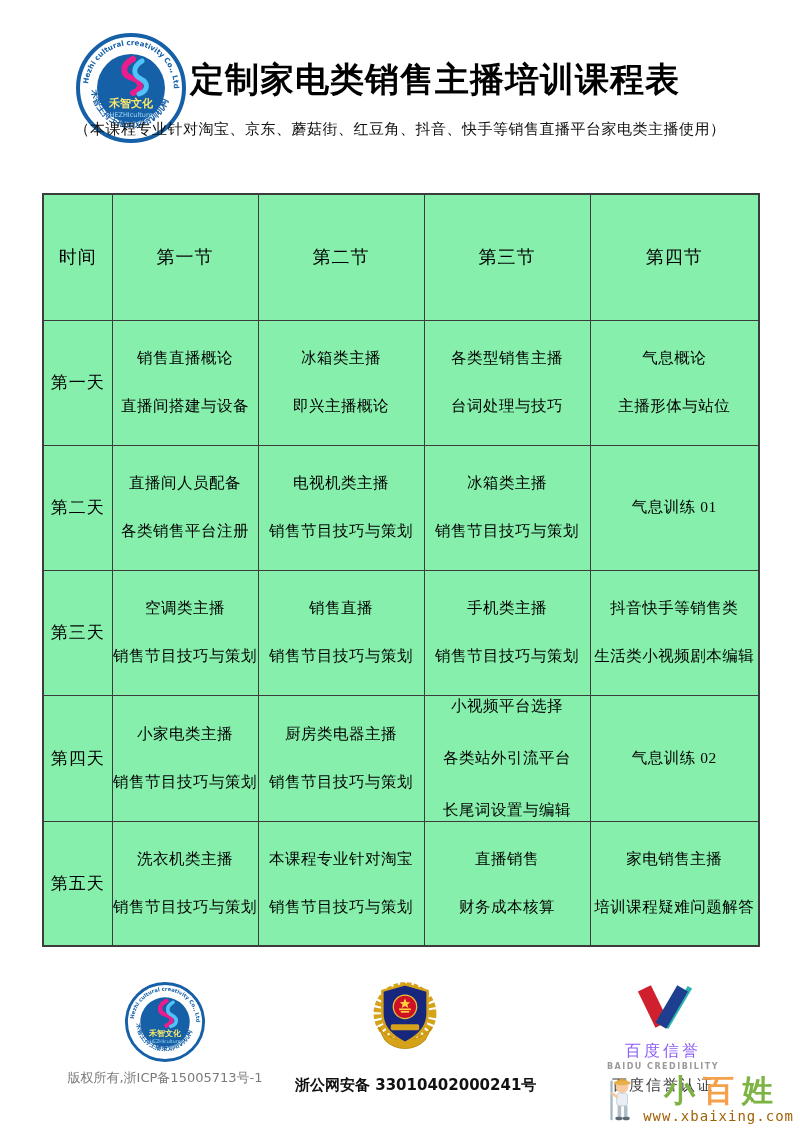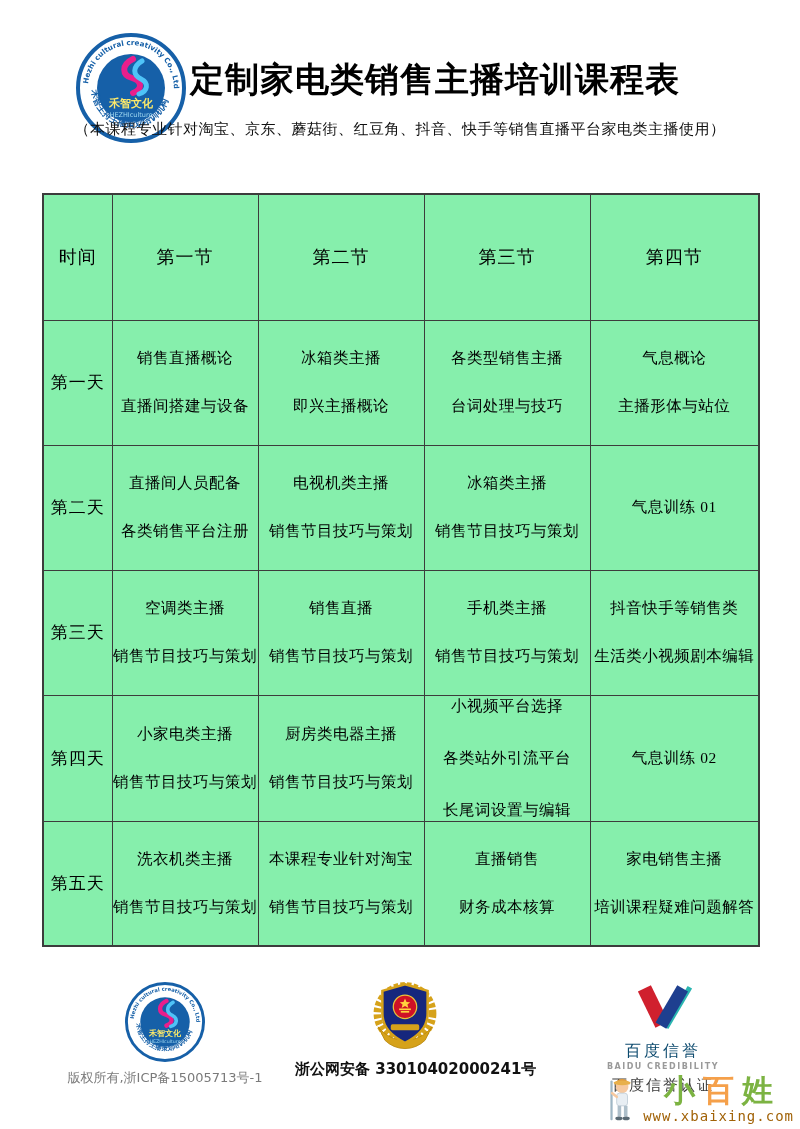--- a/index.html
+++ b/index.html
@@ -45,24 +45,24 @@
   
   .f-block { position:absolute; text-align:center; }
   .f-left   { left:55px;  top:982px; width:220px; }
   .f-center { left:295px; top:980px; width:220px; }
   .f-right  { left:578px; top:983px; width:170px; }
   .f-left .caption {
     margin-top:3px; font-family:"DejaVu Sans", sans-serif;
     font-size:13px; color:#7a7a7a; white-space:nowrap;
   }
   .f-center .caption {
-    margin-top:4px; font-family:"DejaVu Sans", sans-serif;
+    margin-top:20px; font-family:"DejaVu Sans", sans-serif;
     font-size:15px; font-weight:bold; color:#111; white-space:nowrap;
   }
-  .baidu-cn { margin-top:2px; font-family:"DejaVu Sans", sans-serif; font-size:16px; color:#0c4a6e; letter-spacing:3px; }
+  .baidu-cn { margin-top:2px; font-family:"DejaVu Sans", sans-serif; font-size:16px; color:#8b5cf6; letter-spacing:3px; }
   .baidu-en { font-family:"DejaVu Sans", sans-serif; font-size:8px; color:#9a9a9a; letter-spacing:1.5px;font-weight:bold; }
   .baidu-cert { margin-top:5px; font-family:"DejaVu Sans", sans-serif; font-size:15px; color:#3d3d3d; letter-spacing:2px; }
 
   
   .watermark { position:absolute; right:6px; bottom:5px; display:flex; align-items:flex-end; }
   .wm-text { display:flex; flex-direction:column; align-items:center; margin-left:2px; }
   .wm-chars { display:flex; gap:8px; font-family:"DejaVu Sans", sans-serif; font-weight:bold; font-size:31px; line-height:1; }
   .wm-url { margin-top:2px; font-family:"DejaVu Sans Mono", monospace; font-size:14px; color:#a16207; letter-spacing:1px; }
 </style>
 </head>

